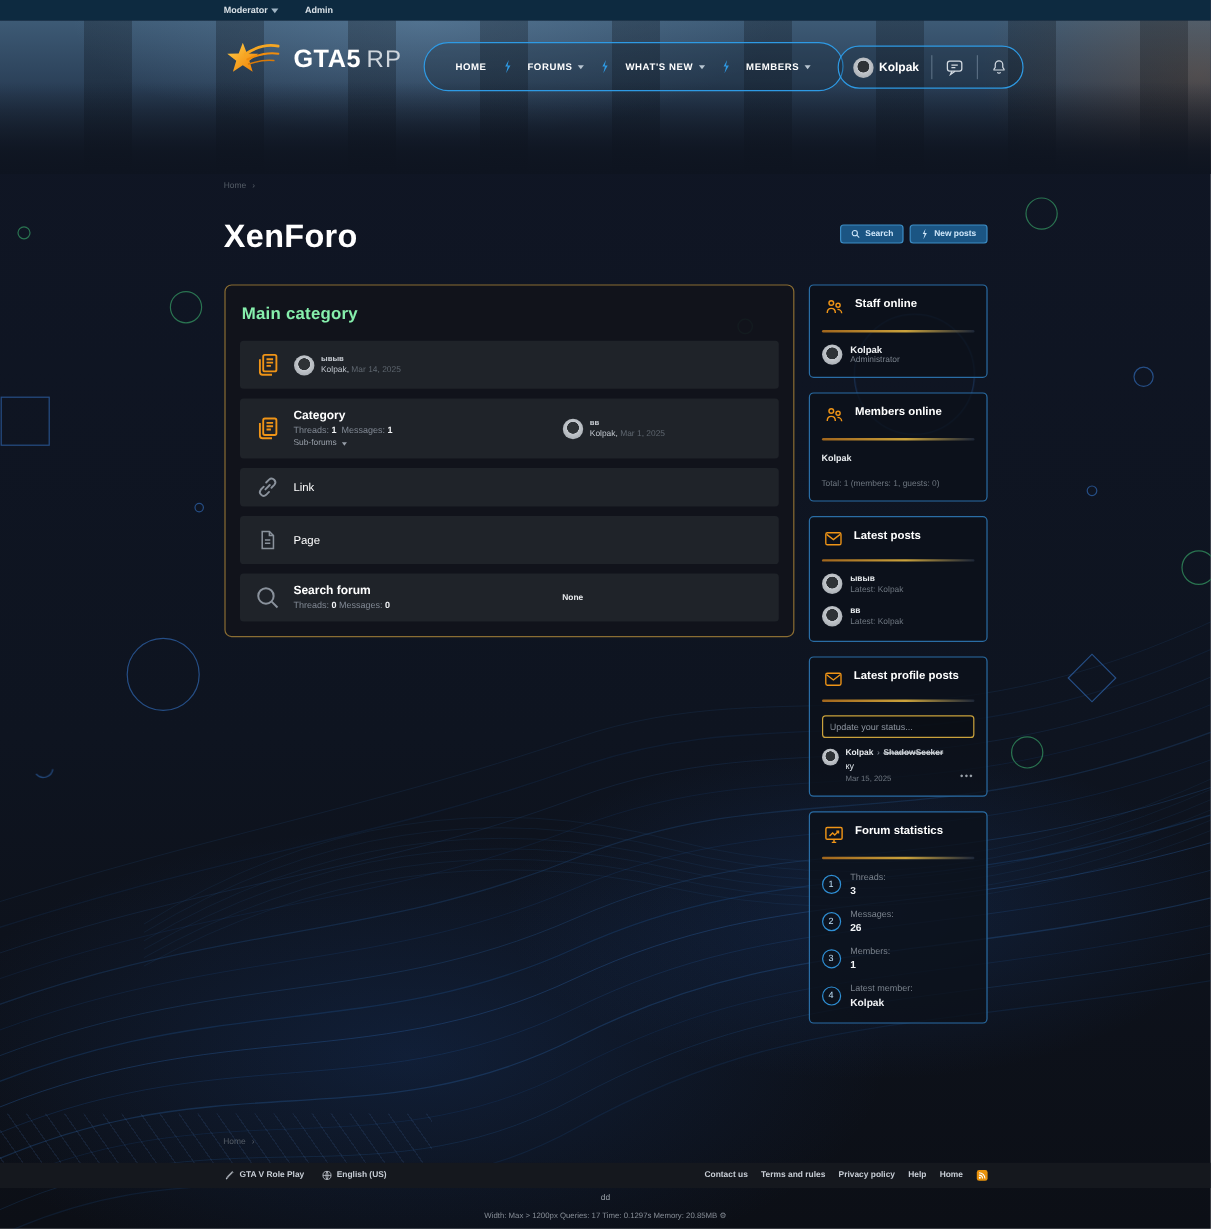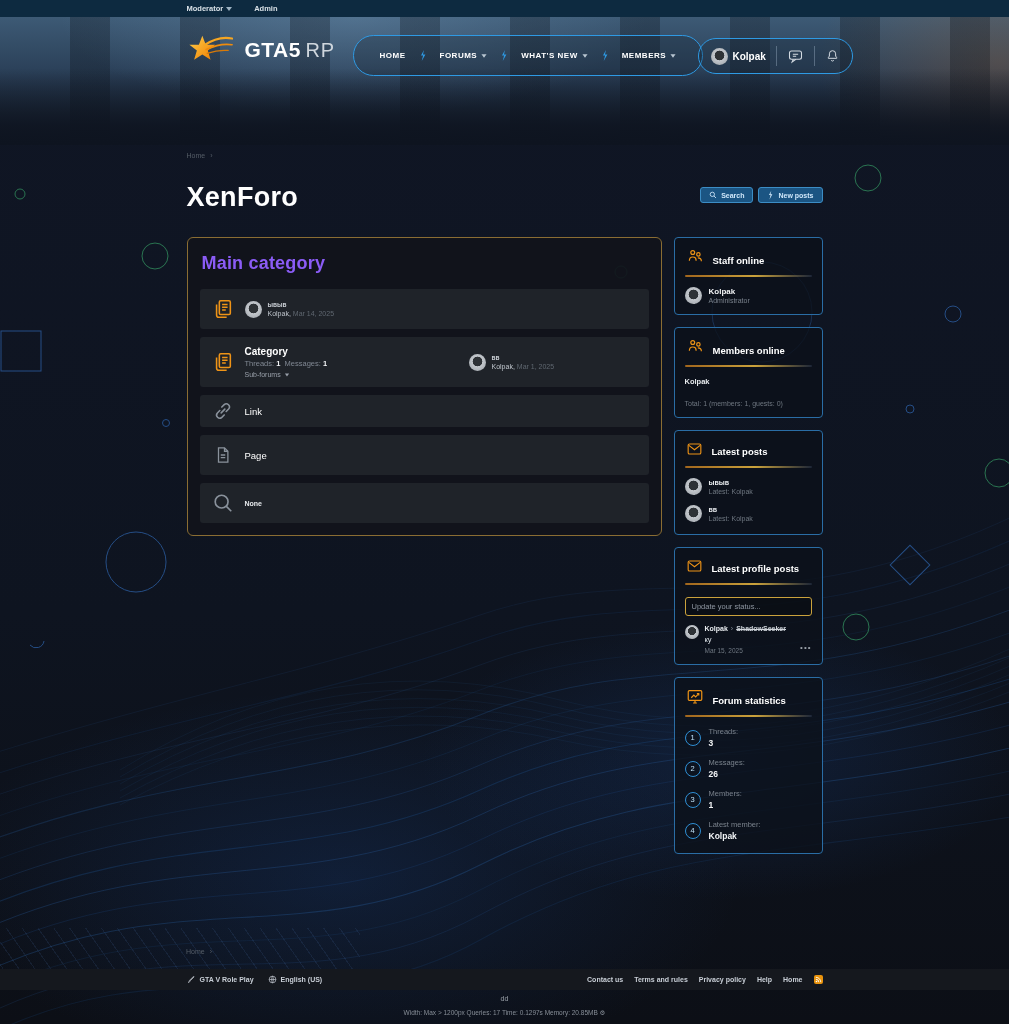--- a/index.html
+++ b/index.html
@@ -64,21 +64,21 @@
   .title-btns { margin-left:auto; display:flex; gap:5px; margin-top:5px; }
   .btn { height:16px; display:flex; align-items:center; gap:4px; padding:0 8px;
     background:#1b5583; border:1px solid #3c8dc5; border-radius:3px;
     color:#cfe7fa; font-size:7px; font-weight:bold; cursor:pointer; }
 
   .cols { margin-top:24px; display:flex; gap:12px; align-items:flex-start; }
 
   
   .main-block { width:475px; border:1px solid #8a6d33; border-radius:6px;
     background:rgba(17,20,27,.92); padding:12px; }
-  .main-block h2 { font-size:18px; color:#8b5cf6; margin:3px 0 15px 2px; letter-spacing:.2px; }
+  .main-block h2 { font-size:14px; color:#86efac; margin:3px 0 15px 2px; letter-spacing:.2px; }
   .node { background:#1f2329; border-radius:3px; margin-bottom:8px; padding:9px 12px;
     display:flex; align-items:center; gap:11px; }
   .node:last-child { margin-bottom:0; }
   .node-ic { width:22px; flex-shrink:0; }
   .node-main { flex:1; min-width:0; }
   .node-title { font-size:10px; font-weight:bold; color:#fff; }
   .node-meta { font-size:7.5px; color:#808893; margin-top:2px; }
   .node-meta b { color:#f2f4f6; }
   .node-sub { font-size:7px; color:#99a0aa; margin-top:3px; display:flex; align-items:center; gap:3px; }
   .node-sub .caret { transform:scale(.7); border-top-color:#99a0aa; }
@@ -87,21 +87,21 @@
   .nl-title { font-size:6.5px; font-weight:bold; color:#c8cdd3; }
   .nl-by { font-size:7px; margin-top:2px; color:#bcc3ca; font-weight:bold; }
   .nl-by span { color:#5f6770; font-weight:normal; }
   .none-txt { width:168px; flex-shrink:0; font-size:7px; font-weight:bold; color:#e8ebee; }
 
   
   .sidebar { width:149px; }
   .sblock { border:1px solid #2a6da5; border-radius:4px; background:rgba(12,17,26,.78);
     padding:10px; margin-bottom:12px; }
   .sblock:last-child { margin-bottom:0; }
-  .shead { display:flex; align-items:flex-end; gap:8px; }
+  .shead { display:flex; align-items:flex-start; gap:8px; }
   .shead .t { font-size:9.5px; font-weight:bold; color:#fff; }
   .sdiv { height:2px; margin:9px 0 10px;
     background:linear-gradient(90deg,#a1661d,#caa23c 55%, rgba(80,100,140,.25)); border-radius:1px; }
   .staff-user { display:flex; gap:7px; align-items:center; }
   .su-name { font-size:8px; font-weight:bold; color:#f0f2f4; }
   .su-role { font-size:7px; color:#7a828c; margin-top:1px; }
   .mo-names { font-size:7.5px; font-weight:bold; color:#e8ebee; }
   .mo-total { font-size:7px; color:#6f7781; margin-top:14px; }
   .lp-item { display:flex; gap:7px; align-items:center; margin-bottom:10px; }
   .lp-item:last-child { margin-bottom:2px; }
@@ -373,20 +373,27 @@
         <div class="node-main">
             <div class="node-title" style="font-weight:normal;font-size:9.5px">Page</div>
           </div>
       </div>
 
       <div class="node">
         <svg class="node-ic" viewBox="0 0 24 24" fill="none" stroke="#8a929c" stroke-width="1.8">
             <circle cx="10.5" cy="10.5" r="7"></circle>
             <path d="M15.7 15.7l5.3 5.3"></path>
           </svg>
+        <div class="node-main">
+          <div class="node-title">Search forum</div>
+          <div class="node-meta">
+            <span>Threads:</span> <b>0</b>
+            <span>Messages:</span> <b>0</b>
+          </div>
+        </div>
         <div class="none-txt">None</div>
       </div>
     </div>
 
     <div class="sidebar">
 
       <div class="sblock">
         <div class="shead">
           <svg width="20" height="18" viewBox="0 0 24 24" fill="none" stroke="#ef9417" stroke-width="1.6">
             <circle cx="9" cy="6" r="2.6"></circle>

